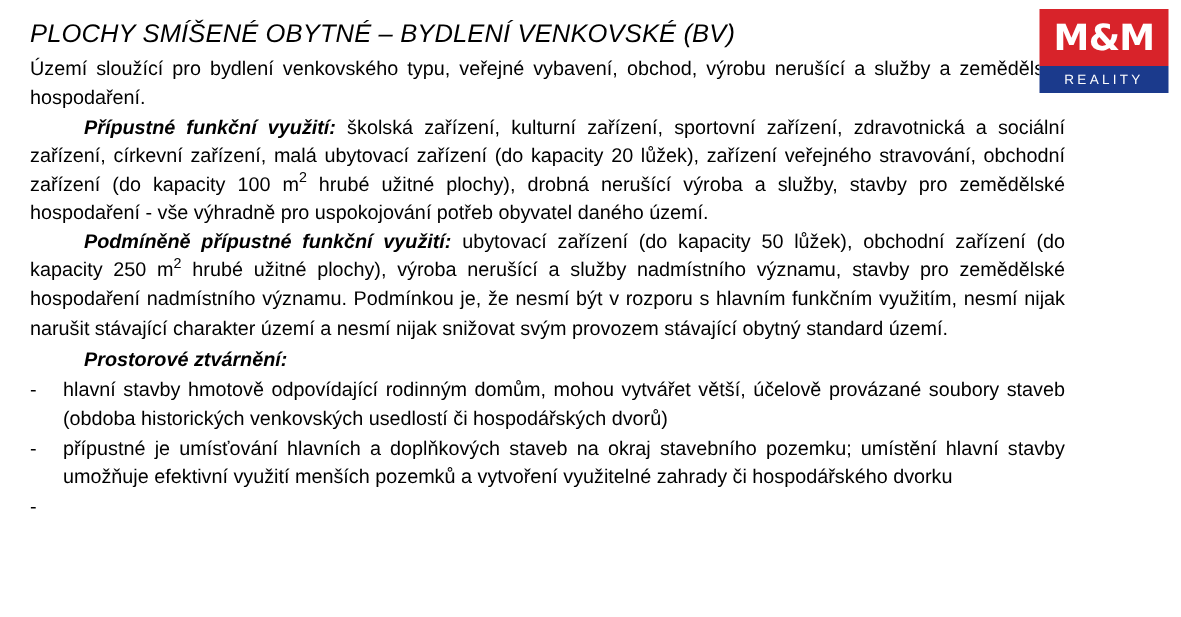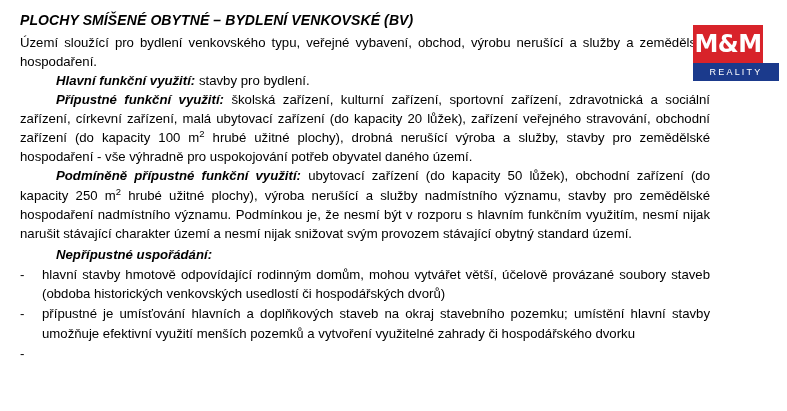--- a/index.html
+++ b/index.html
@@ -18,23 +18,23 @@
 
   .page {
     position: relative;
     width: 787px;
     height: 411px;
     box-sizing: border-box;
     padding: 12px 20px 0 20px;
   }
 
   .doc-title {
-    font-weight: bold;
+    font-weight: normal;
     font-style: italic;
-    font-size: 14px;
+    font-size: 17px;
     letter-spacing: 0.1px;
     margin: 0 16px 3px 0;
     line-height: 1.25;
   }
 
   p.body-par {
     margin: 0;
     font-size: 13.2px;
     line-height: 1.45;
     text-align: justify;
@@ -97,28 +97,27 @@
   
   .logo {
     position: absolute;
     top: 6px;
     right: 8px;
     width: 86px;
     height: 56px;
     background: #ffffff;
   }
   .logo-main {
-    width: 70px;
+    width: 86px;
     height: 38px;
     background: #d8232a;
     display: flex;
     align-items: center;
     justify-content: center;
     box-sizing: border-box;
-    margin-top: 19px;
   }
   .logo-main .mark {
     color: #ffffff;
     font-weight: bold;
     font-size: 24px;
     letter-spacing: -0.5px;
     font-family: "DejaVu Sans", sans-serif;
     line-height: 1;
   }
   .logo-sub {
@@ -148,34 +147,31 @@
     </div>
     <div class="logo-sub">
       <span class="sub-text">REALITY</span>
     </div>
   </div>
 
   <h1 class="doc-title">PLOCHY SMÍŠENÉ OBYTNÉ – BYDLENÍ VENKOVSKÉ  (BV)</h1>
 
   <p class="body-par">Území sloužící pro bydlení venkovského typu, veřejné vybavení, obchod, výrobu nerušící a služby a zemědělské hospodaření.</p>
 
-  <p class="body-par indented sec-gap">
-    <span class="lead">Hlavní funkční využití:</span><span> stavby pro bydlení.</span>
-  </p>
 
   <p class="body-par indented sec-gap">
     <span class="lead">Přípustné funkční využití:</span><span> školská zařízení, kulturní zařízení, sportovní zařízení, zdravotnická a sociální zařízení, církevní zařízení, malá ubytovací zařízení (do kapacity 20 lůžek), zařízení veřejného stravování, obchodní zařízení (do kapacity 100 m<sup>2</sup> hrubé užitné plochy), drobná nerušící výroba a služby, stavby pro zemědělské hospodaření - vše výhradně pro uspokojování potřeb obyvatel daného území.</span>
   </p>
 
   <p class="body-par indented sec-gap">
     <span class="lead">Podmíněně přípustné funkční využití:</span><span> ubytovací zařízení (do kapacity 50 lůžek), obchodní zařízení (do kapacity 250 m<sup>2</sup> hrubé užitné plochy), výroba nerušící a služby nadmístního významu, stavby pro zemědělské hospodaření nadmístního významu. </span><span class="italic">Podmínkou je, že nesmí být v rozporu s hlavním funkčním využitím, nesmí nijak narušit stávající charakter území a nesmí nijak snižovat svým provozem stávající obytný standard území.</span>
   </p>
 
 
-  <p class="heading-par">Nepřípustné uspořádání:</p>
+  <p class="heading-par">Prostorové ztvárnění:</p>
 
   <ul class="dash-list">
     <li>
       <span class="dash">-</span>
       <span>hlavní stavby hmotově odpovídající rodinným domům, mohou vytvářet větší, účelově provázané soubory staveb (obdoba historických venkovských usedlostí či hospodářských dvorů)</span>
     </li>
     <li>
       <span class="dash">-</span>
       <span>přípustné je umísťování hlavních a doplňkových staveb na okraj stavebního pozemku; umístění hlavní stavby umožňuje efektivní využití menších pozemků a vytvoření využitelné zahrady či hospodářského dvorku</span>
     </li>

